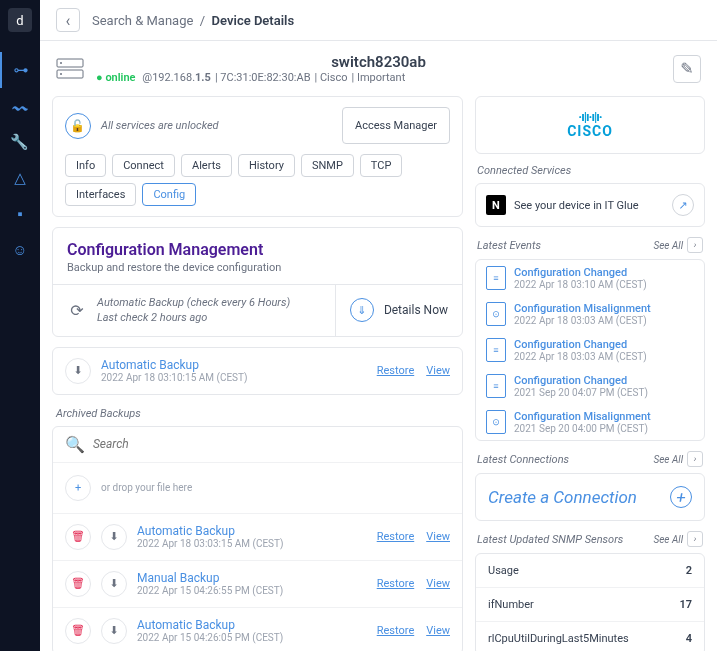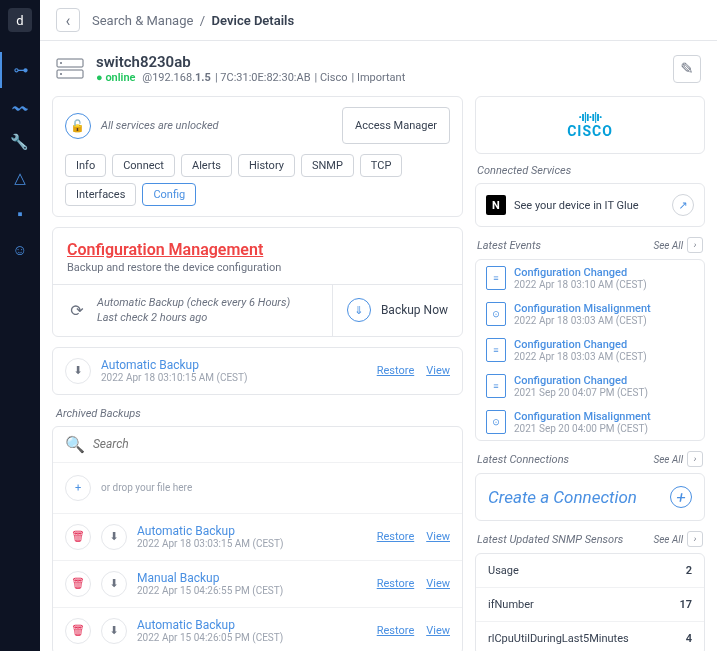--- a/index.html
+++ b/index.html
@@ -6,40 +6,40 @@
 body { background: #f5f6f8; display: flex; height: 651px; width: 717px; overflow: hidden; }
 .sidebar { width: 40px; background: #0d1323; display: flex; flex-direction: column; align-items: center; padding-top: 8px; }
 .sidebar-logo { width: 24px; height: 24px; border-radius: 4px; background: #2a3142; color: #fff; display: flex; align-items: center; justify-content: center; font-size: 13px; margin-bottom: 20px; }
 .sidebar-item { width: 40px; height: 36px; display: flex; align-items: center; justify-content: center; color: #4a90e2; cursor: pointer; font-size: 15px; }
 .sidebar-item.active { border-left: 2px solid #4a90e2; }
 .main { flex: 1; overflow: auto; background: #fff; }
 .breadcrumb-row { display: flex; align-items: center; padding: 8px 16px; border-bottom: 1px solid #e5e7eb; background: #fff; }
 .back-btn { width: 24px; height: 24px; border: 1px solid #d1d5db; border-radius: 4px; display: flex; align-items: center; justify-content: center; margin-right: 12px; cursor: pointer; color: #6b7280; }
 .breadcrumb { font-size: 13px; color: #6b7280; }
 .breadcrumb strong { color: #374151; font-weight: 600; }
-.header { display: flex; align-items: center; padding: 12px 16px; gap: 12px; background: #fff; }
+.header { display: flex; align-items: center; padding: 12px 16px; gap: 12px; background: #fff; text-align: center; }
 .device-icon { width: 28px; height: 22px; }
 .header-info { flex: 1; }
 .device-name { font-size: 15px; font-weight: 600; color: #374151; }
 .device-meta { font-size: 11px; color: #6b7280; display: flex; align-items: center; gap: 4px; flex-wrap: wrap; }
 .status-dot { color: #22c55e; font-weight: 600; }
 .edit-btn { width: 28px; height: 28px; border: 1px solid #d1d5db; border-radius: 4px; display: flex; align-items: center; justify-content: center; cursor: pointer; color: #6b7280; }
 .content-row { display: flex; gap: 12px; padding: 0 12px 12px; }
 .col-left { flex: 1; min-width: 0; }
 .col-right { width: 230px; }
 .card { background: #fff; border: 1px solid #e5e7eb; border-radius: 6px; margin-bottom: 10px; }
 .lock-row { display: flex; align-items: center; padding: 10px 12px; justify-content: space-between; }
 .lock-left { display: flex; align-items: center; gap: 10px; }
 .lock-icon { width: 26px; height: 26px; border: 1px solid #4a90e2; border-radius: 50%; display: flex; align-items: center; justify-content: center; color: #374151; font-size: 12px; }
 .lock-text { font-size: 11px; font-style: italic; color: #6b7280; }
 .btn-outline { border: 1px solid #d1d5db; background: #fff; padding: 11px 12px; border-radius: 4px; font-size: 11px; color: #374151; cursor: pointer; }
 .tabs { display: flex; gap: 6px; padding: 0 12px 10px; flex-wrap: wrap; }
 .tab { border: 1px solid #d1d5db; background: #fff; padding: 4px 10px; border-radius: 4px; font-size: 11px; color: #374151; cursor: pointer; }
 .tab.active { border-color: #4a90e2; color: #4a90e2; }
-.section-title { font-size: 16px; font-weight: 600; color: #ef4444; padding: 12px 14px 2px; text-decoration: underline; }
+.section-title { font-size: 16px; font-weight: 600; color: #4c1d95; padding: 12px 14px 2px; }
 .section-sub { font-size: 11px; color: #6b7280; padding: 0 14px 10px; }
 .backup-row { display: flex; border-top: 1px solid #e5e7eb; }
 .backup-left { flex: 1; display: flex; align-items: center; gap: 10px; padding: 10px 14px; border-right: 1px solid #e5e7eb; }
 .backup-right { display: flex; align-items: center; gap: 10px; padding: 10px 14px; cursor: pointer; }
 .refresh-icon, .dl-icon-blue { width: 20px; height: 20px; color: #6b7280; display: flex; align-items: center; justify-content: center; }
 .dl-icon-blue { width: 24px; height: 24px; border: 1px solid #4a90e2; border-radius: 50%; color: #4a90e2; font-size: 11px; }
 .backup-text { font-size: 11px; color: #6b7280; font-style: italic; line-height: 1.4; }
 .backup-now { font-size: 12px; color: #374151; }
 .group-label { font-size: 11px; font-style: italic; color: #6b7280; margin: 12px 4px 6px; }
 .list-row { display: flex; align-items: center; padding: 10px 12px; border-bottom: 1px solid #f0f1f3; gap: 10px; }
@@ -150,21 +150,21 @@
         <div class="backup-row">
           <div class="backup-left">
             <div class="refresh-icon">⟳</div>
             <div class="backup-text">
               <div>Automatic Backup (check every 6 Hours)</div>
               <div>Last check 2 hours ago</div>
             </div>
           </div>
           <div class="backup-right">
             <div class="dl-icon-blue">⇓</div>
-            <div class="backup-now">Backup Now</div>
+            <div class="backup-now">Details Now</div>
           </div>
         </div>
       </div>
 
       <div class="card">
         <div class="list-row">
           <div class="icon-circle">⬇</div>
           <div class="row-body">
             <div class="row-title">Automatic Backup</div>
             <div class="row-sub">2022 Apr 18 03:10:15 AM (CEST)</div>

